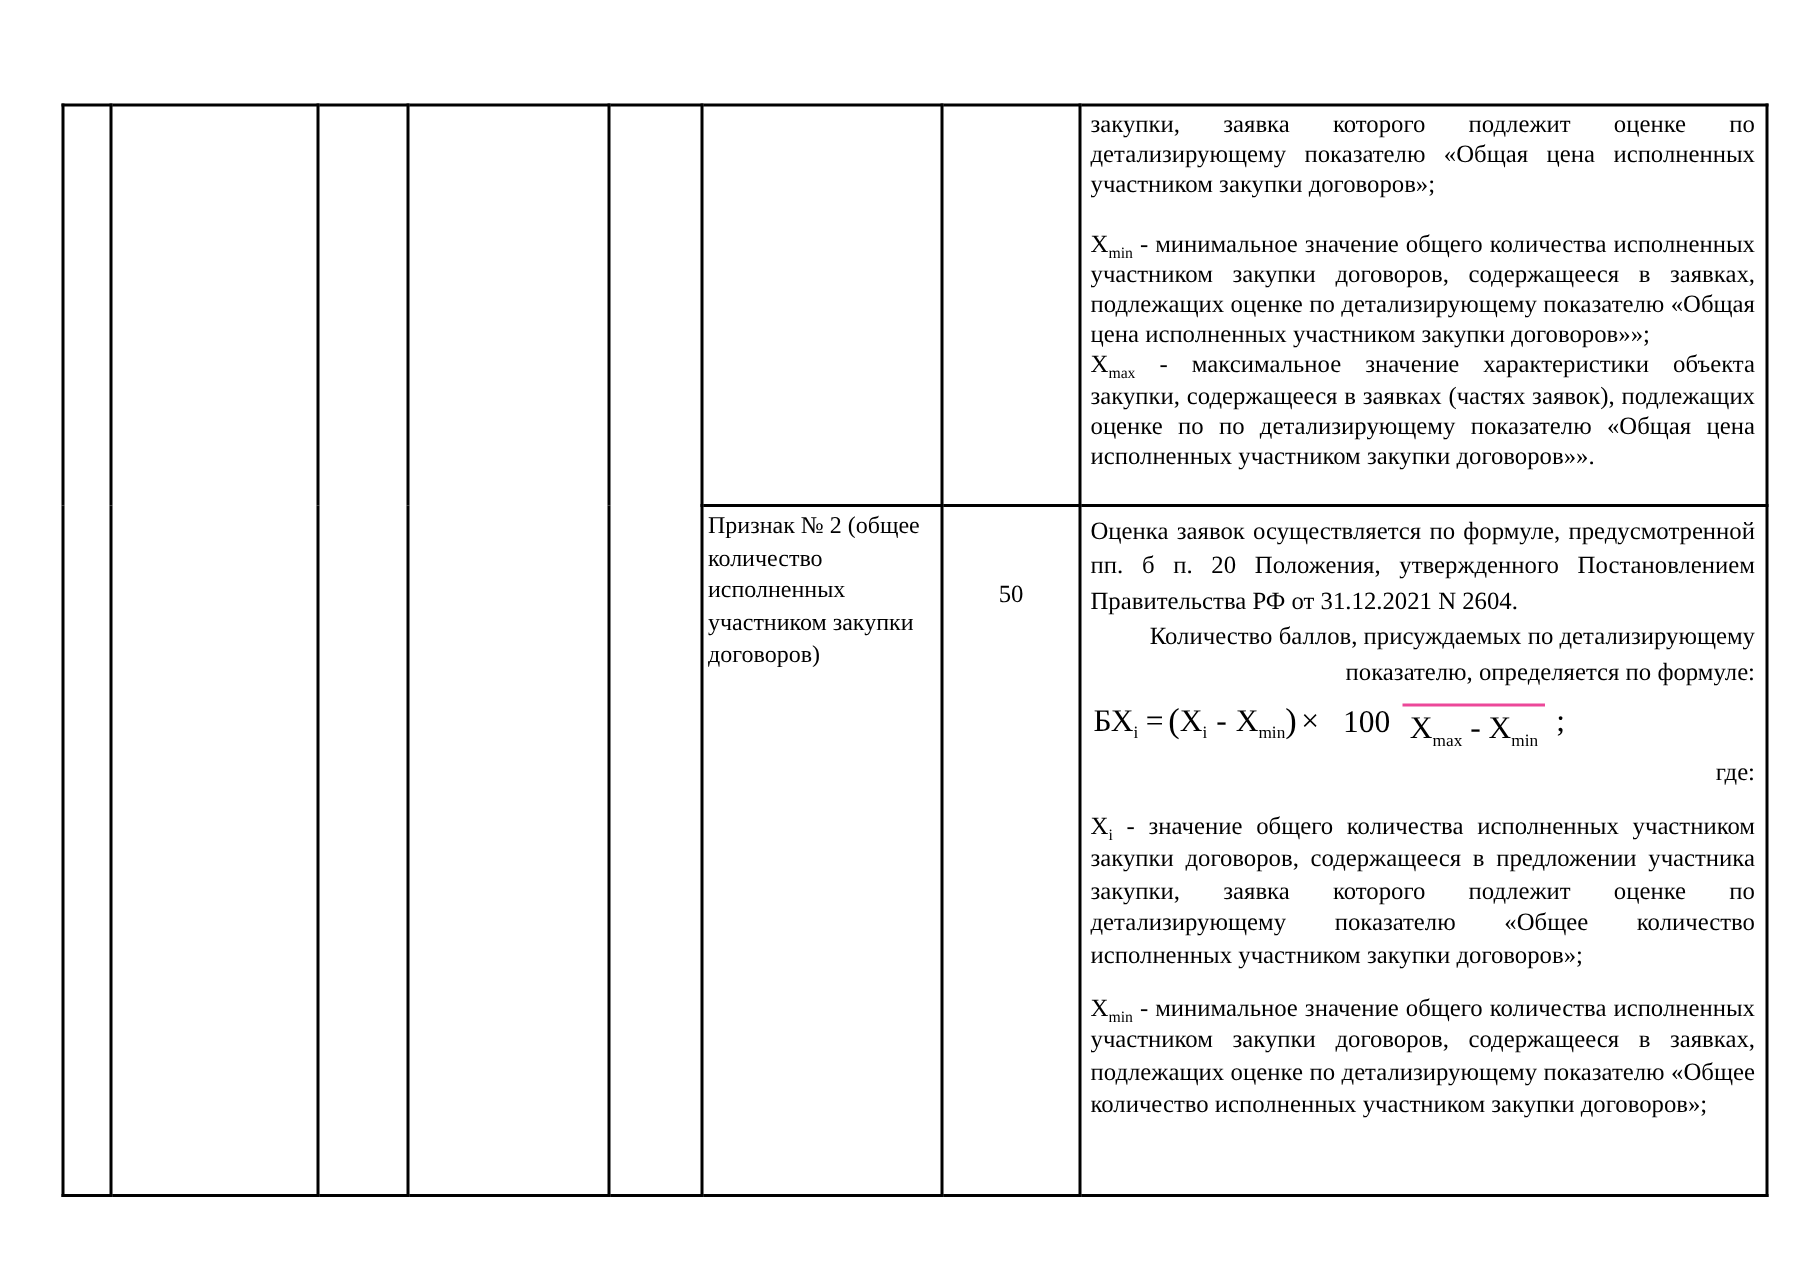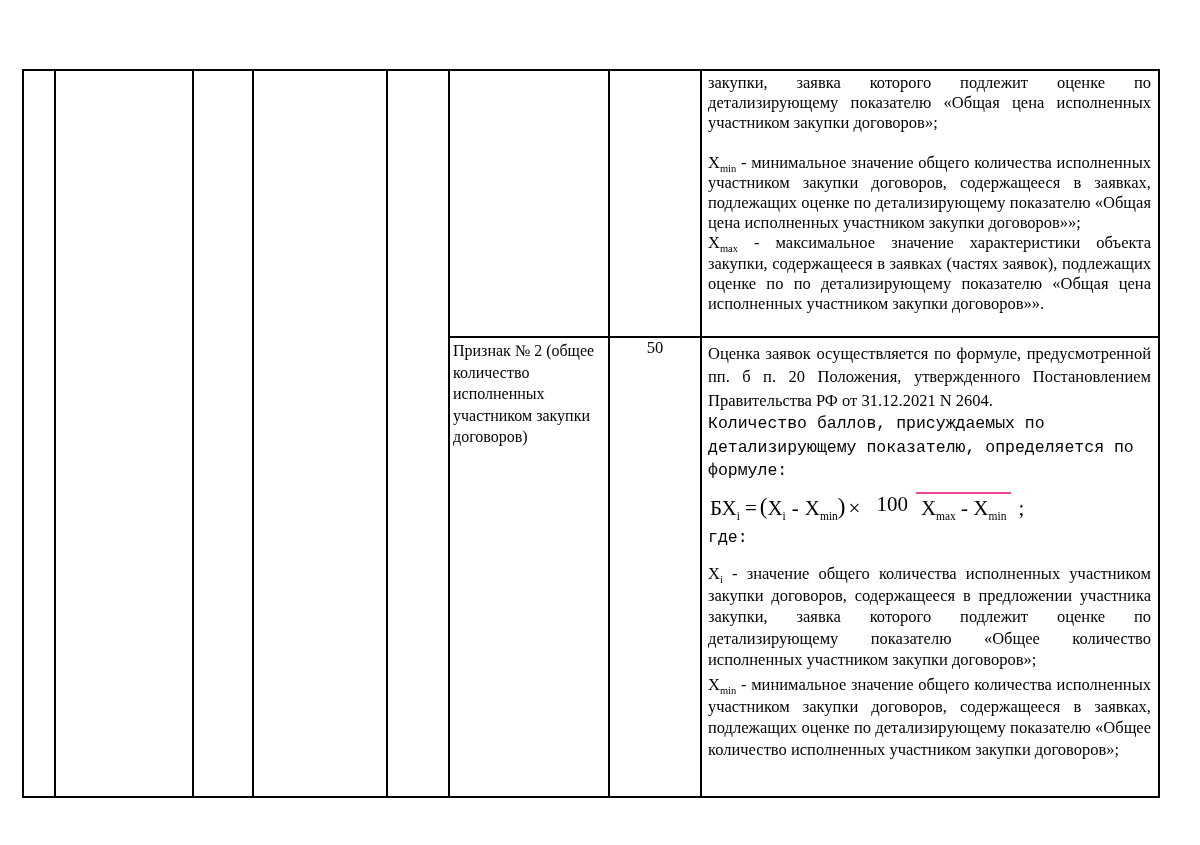--- a/index.html
+++ b/index.html
@@ -5,49 +5,49 @@
   html,body { margin:0; padding:0; }
   body {
     width:1200px; height:845px;
     background:#ffffff;
     font-family:"Liberation Serif","DejaVu Serif",serif;
     color:#000000;
   }
   .page { position:relative; width:1200px; height:845px; background:#ffffff; overflow:hidden; }
 
   table.doc {
-    position:absolute; left:22px; top:69px;
+    position:absolute; left:41px; top:69px;
     width:1136px; border-collapse:collapse; table-layout:fixed;
   }
   table.doc td { border:2px solid #000000; padding:0; vertical-align:top; }
   tr.r1 { height:267px; }
   tr.r2 { height:460px; }
 
   
   .cell-desc1 { height:261px; overflow:hidden; padding:2px 7px 0 6px;
                 font-size:16.5px; line-height:20.2px; text-align:justify; }
   .cell-desc2 { height:452px; overflow:hidden; padding:4px 7px 0 6px;
                 font-size:16.5px; text-align:justify; }
   .rp { margin:0; text-align:justify; }
-  .rp.left { text-align:left;font-family:Liberation Mono, monospace; }
+  .rp.left { text-align:right; }
   .cell-desc1 .rp { line-height:20.2px; }
   .cell-desc1 .rp.blank { height:19px; }
   .intro .rp { line-height:23.4px; }
   .tail .rp { line-height:21.6px; }
   .tail .rp:first-child { margin-bottom:14px; }
-  .tail .rp:nth-child(2) { margin-bottom:3px; }
+  .tail .rp:nth-child(2) { margin-bottom:13px; }
   sub { font-size:10.5px; line-height:0; }
 
   
   td.v-mid { vertical-align:middle; }
   .crit-inner { padding:2px 2px 2px 3px; font-size:16px; line-height:21.5px; text-align:left; }
-  .score-inner { text-align:center; font-size:16.5px; }
+  .score-inner { text-align:center; font-size:16.5px;margin-top:48px; }
 
   
-  .formula-wrap { display:flex; align-items:flex-end; margin:10px 0 8px 2px;
+  .formula-wrap { display:flex; align-items:flex-start; margin:10px 0 8px 2px;
                   font-size:21px; line-height:1.05; text-align:left; }
   .formula-wrap sub { font-size:11.5px; }
   .fx { white-space:pre; }
   .feq   { margin:0 3px 0 5px; }
   .fminus{ margin:0 6px; }
   .fparen{ font-size:23px; }
   .ftimes{ margin-left:3px; }
   .fsemi { margin-left:7px; }
   .frac { display:inline-flex; flex-direction:row; align-items:center; margin:0 0 0 8px; }
   .frac .num { padding:0 8px 3px 8px; }

